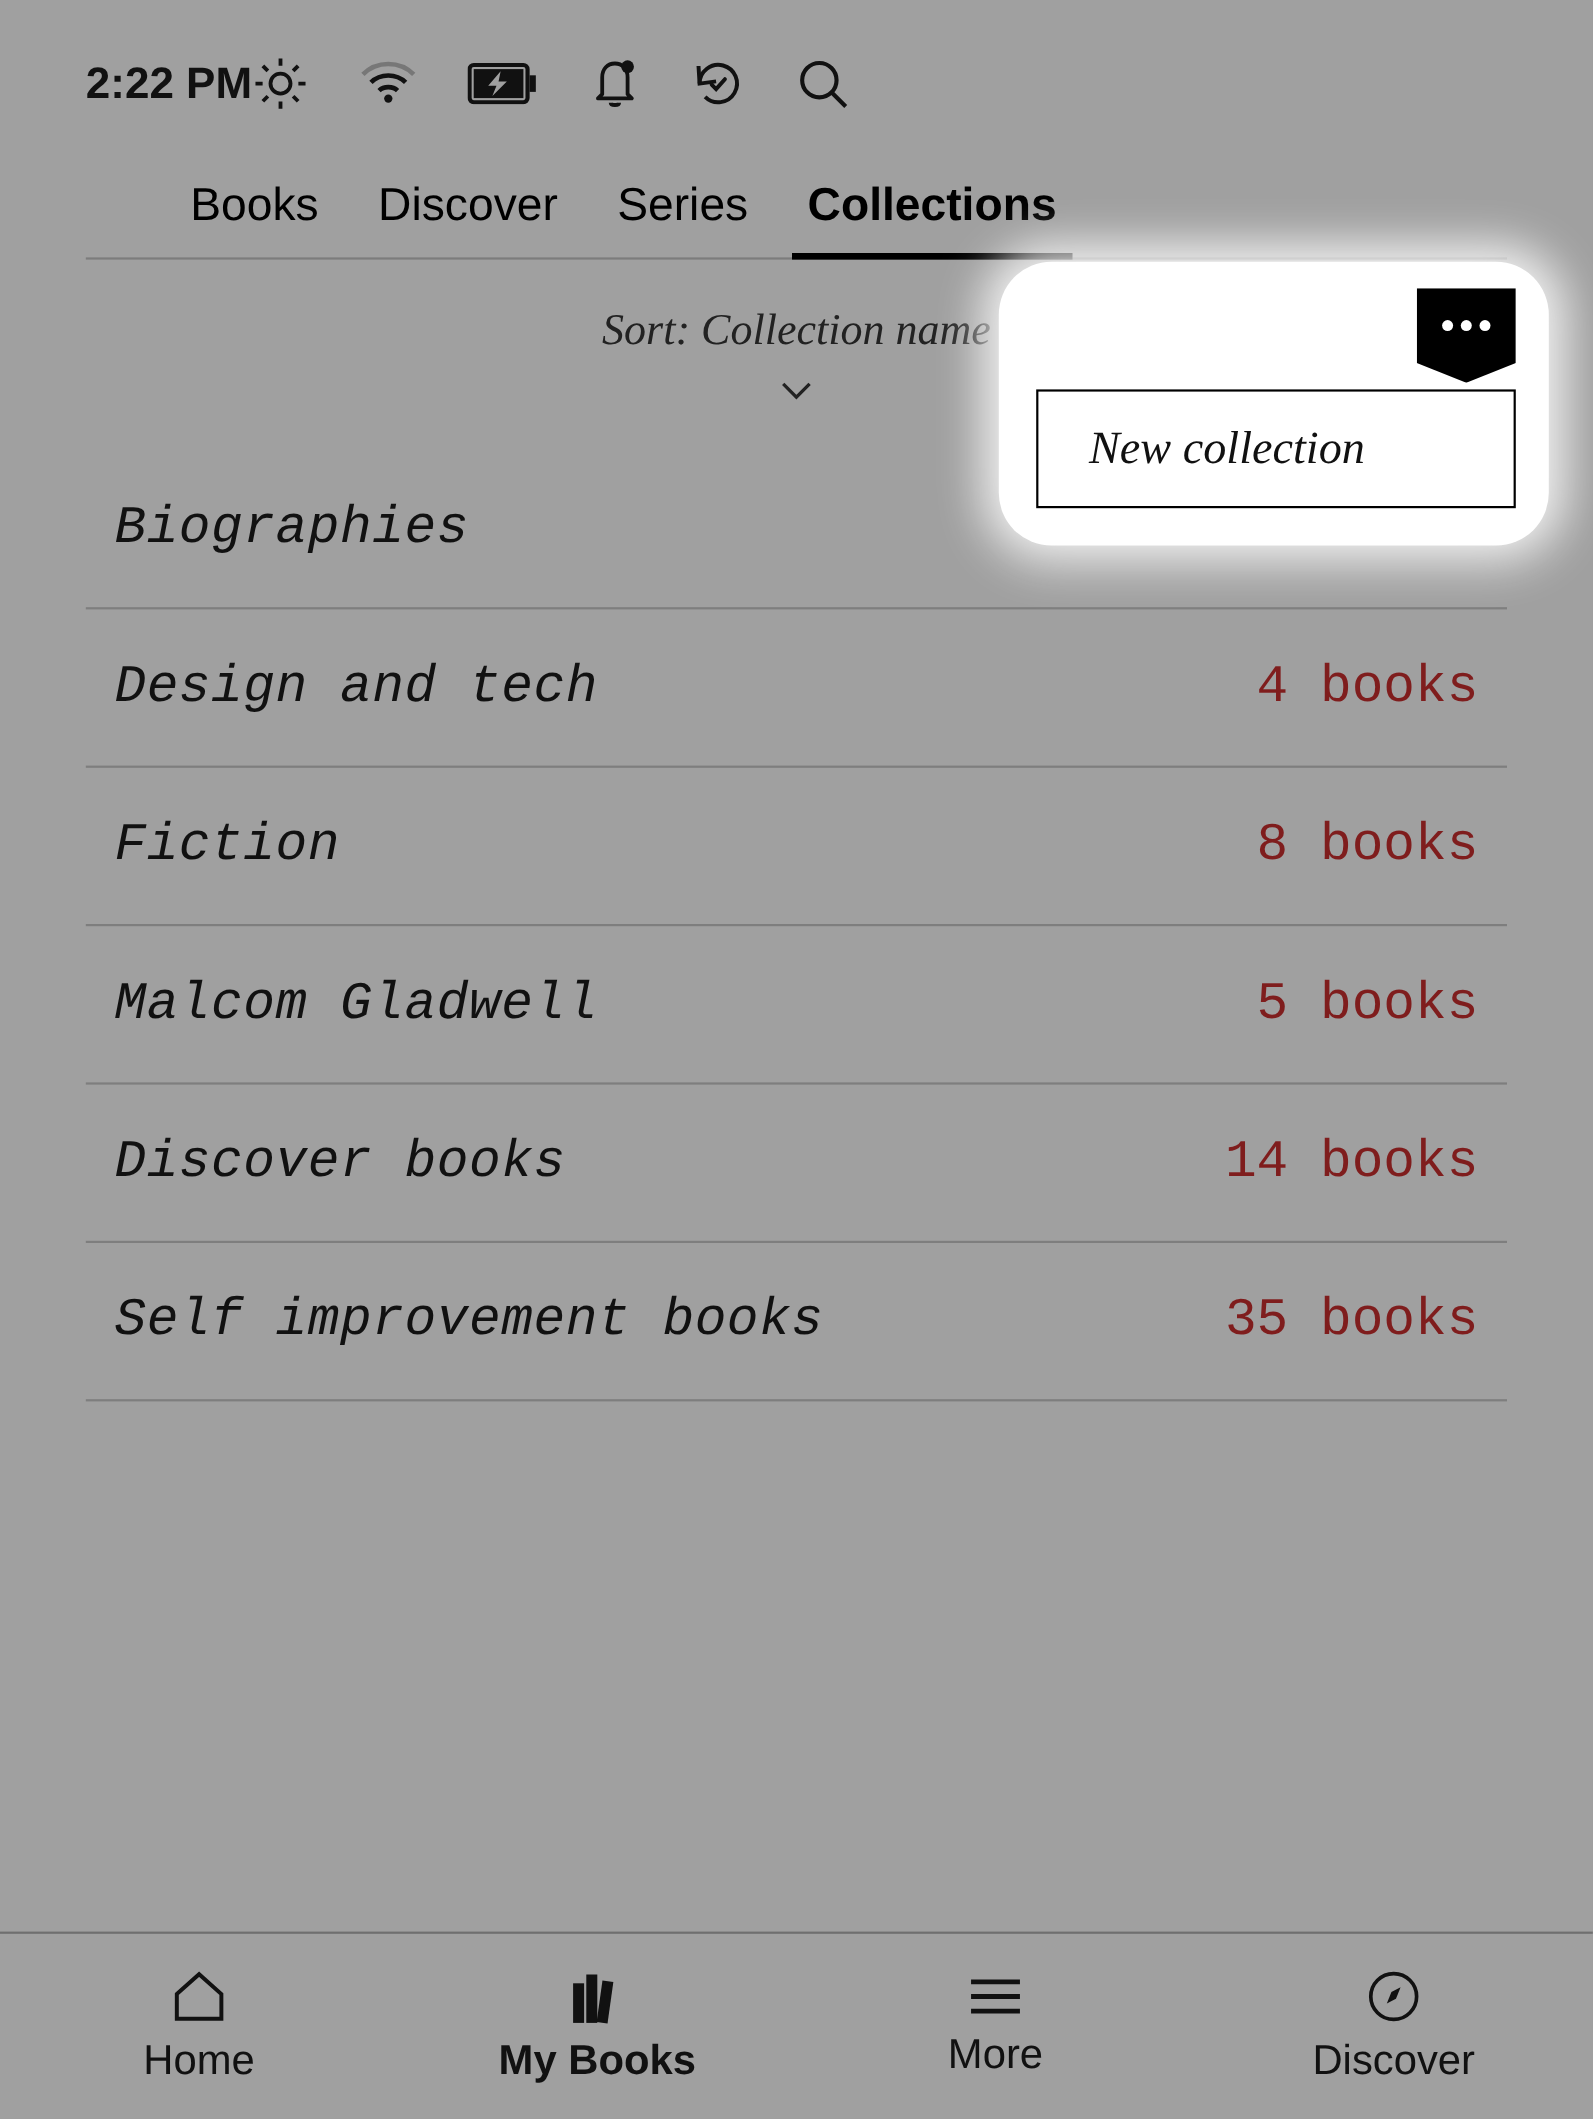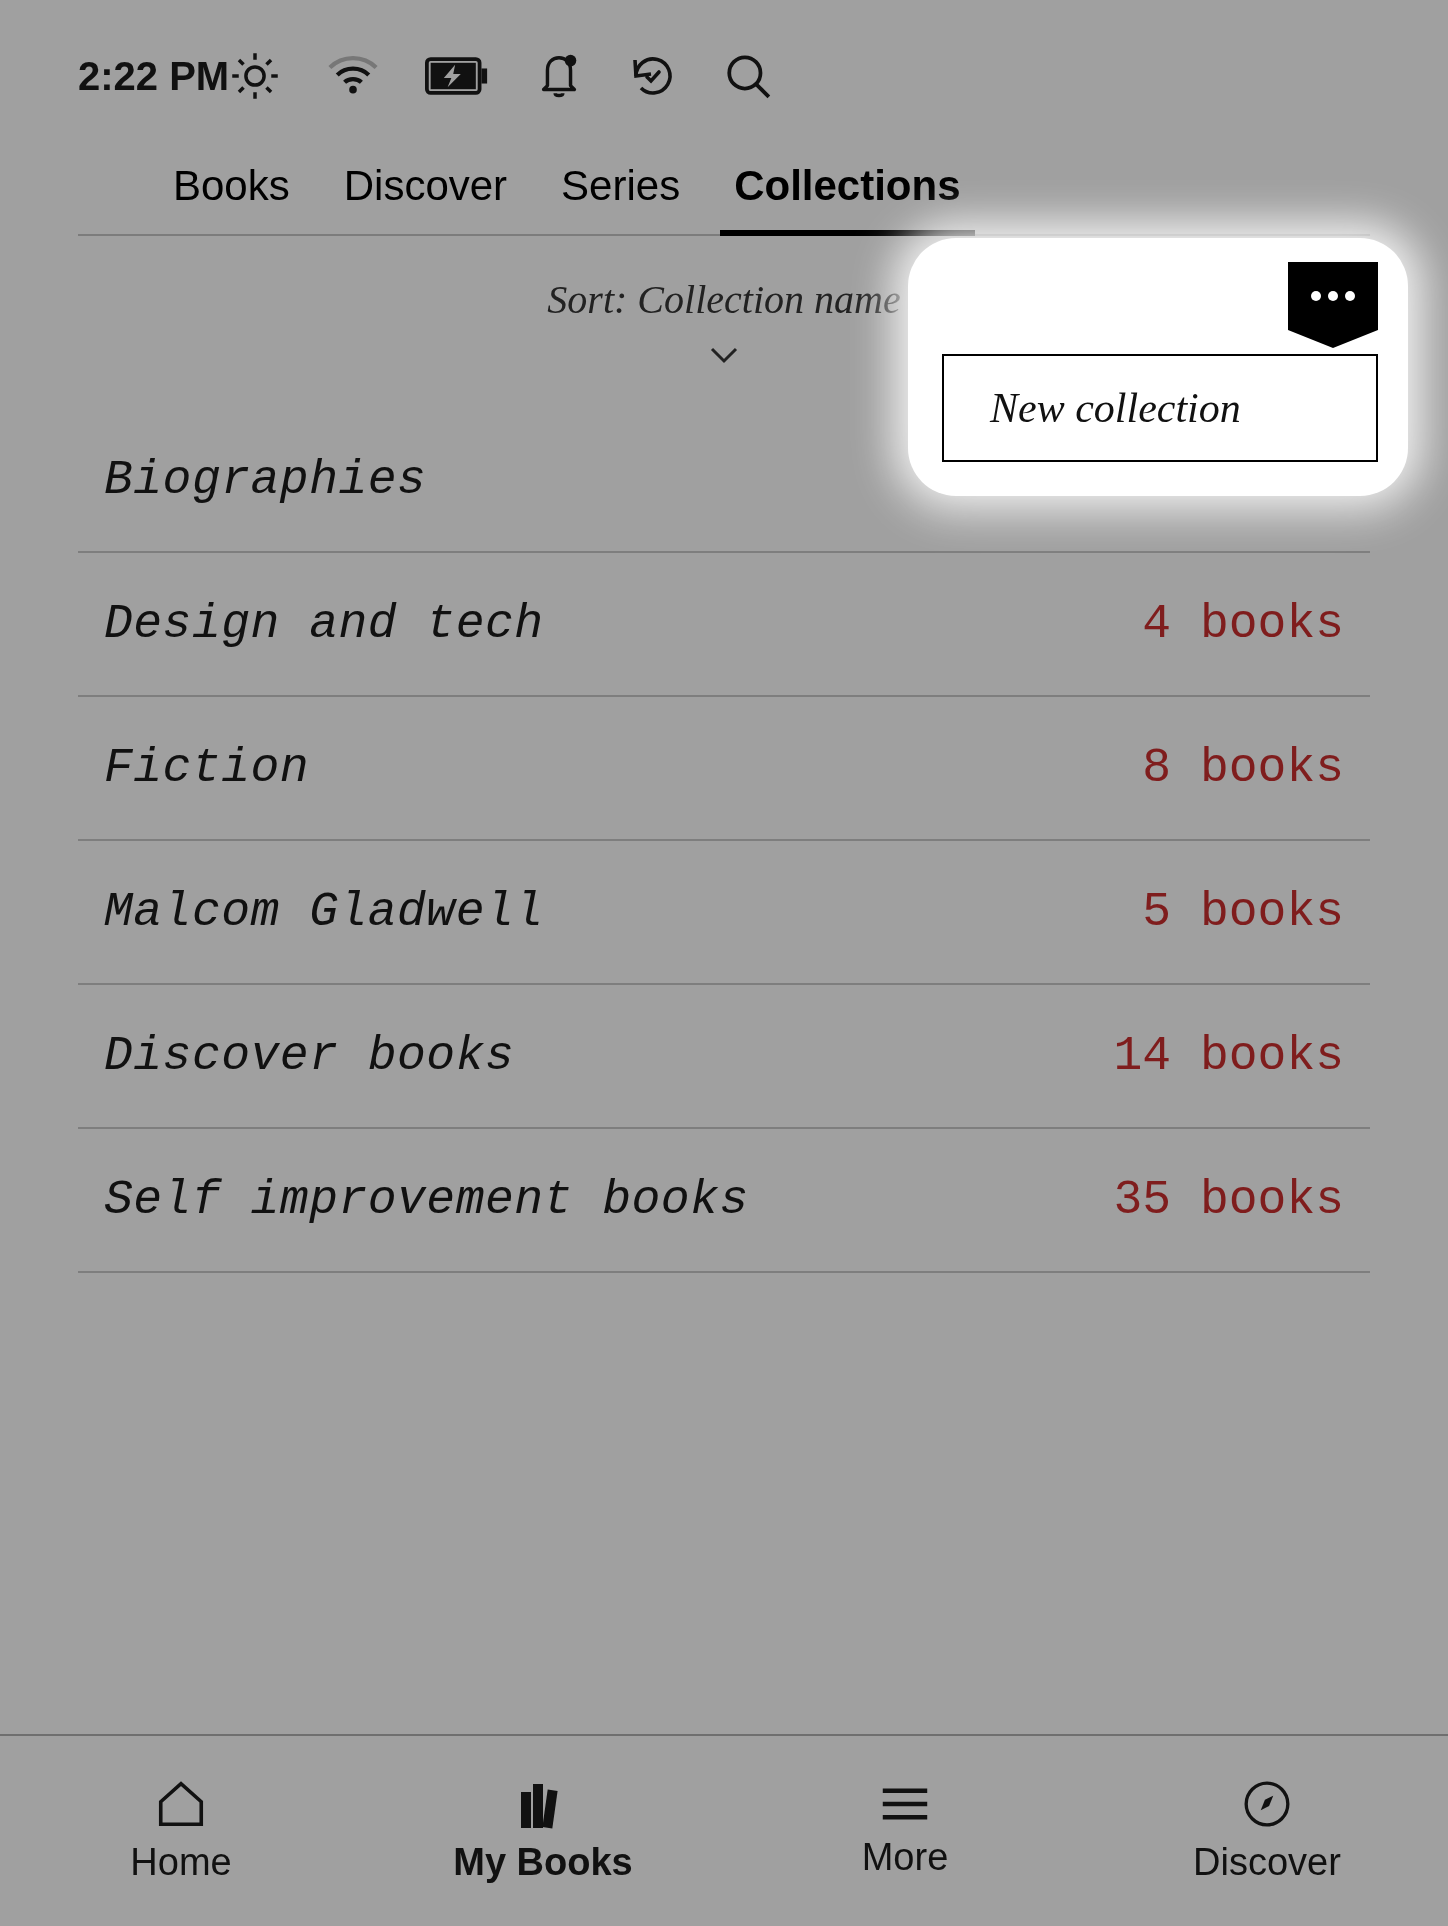--- a/index.html
+++ b/index.html
@@ -130,21 +130,21 @@
     background: #fff;
     cursor: pointer;
   }
 
   
   .bottom-nav {
     position: absolute;
     bottom: 0;
     left: 0;
     right: 0;
-    height: 192px;
+    height: 170px;
     border-top: 2px solid #6f6f6f;
     display: flex;
     text-align: center;
   }
   .nav-item {
     flex: 1;
     display: flex;
     flex-direction: column;
     align-items: center;
     justify-content: center;

